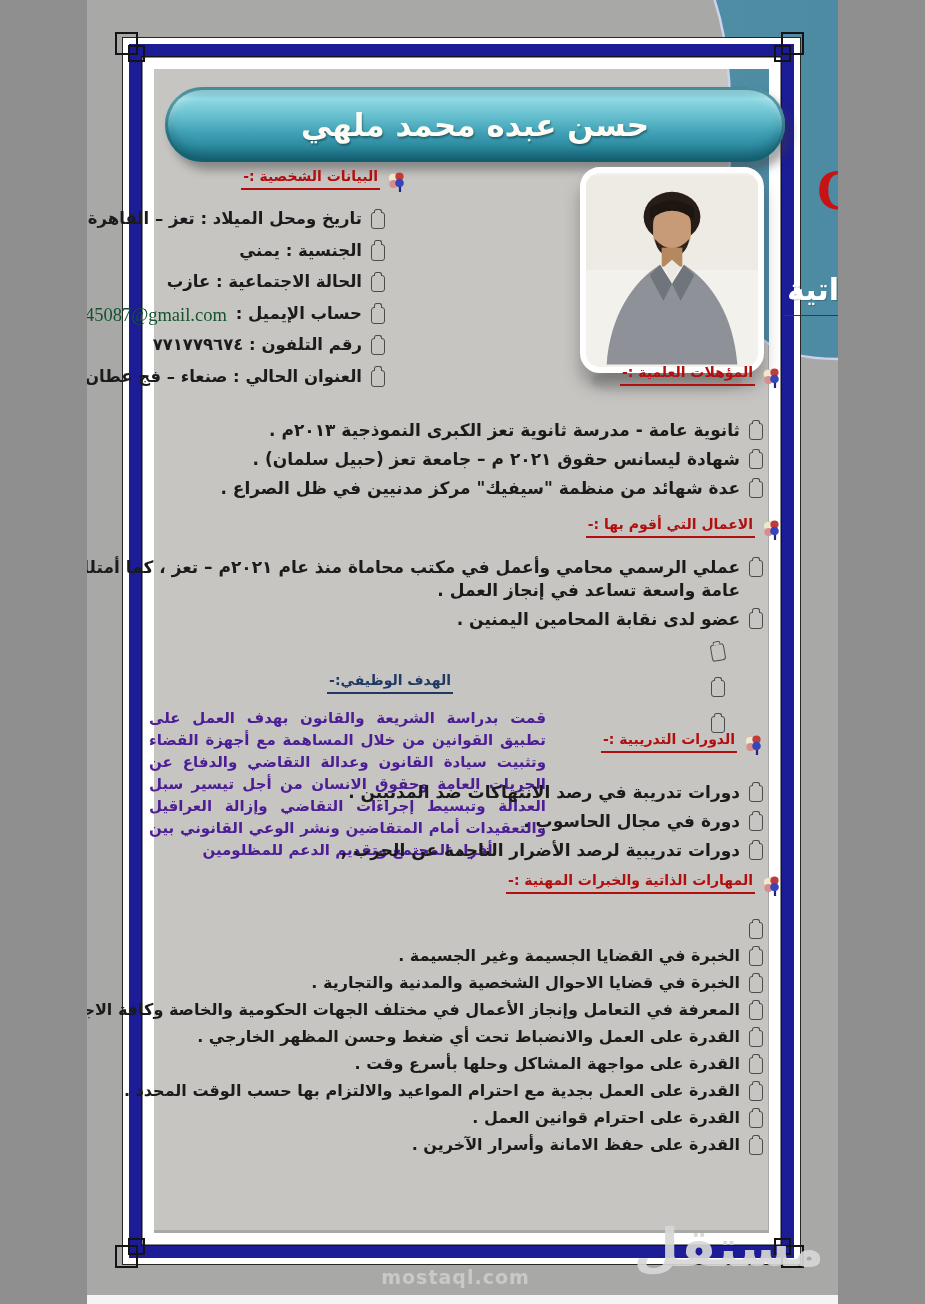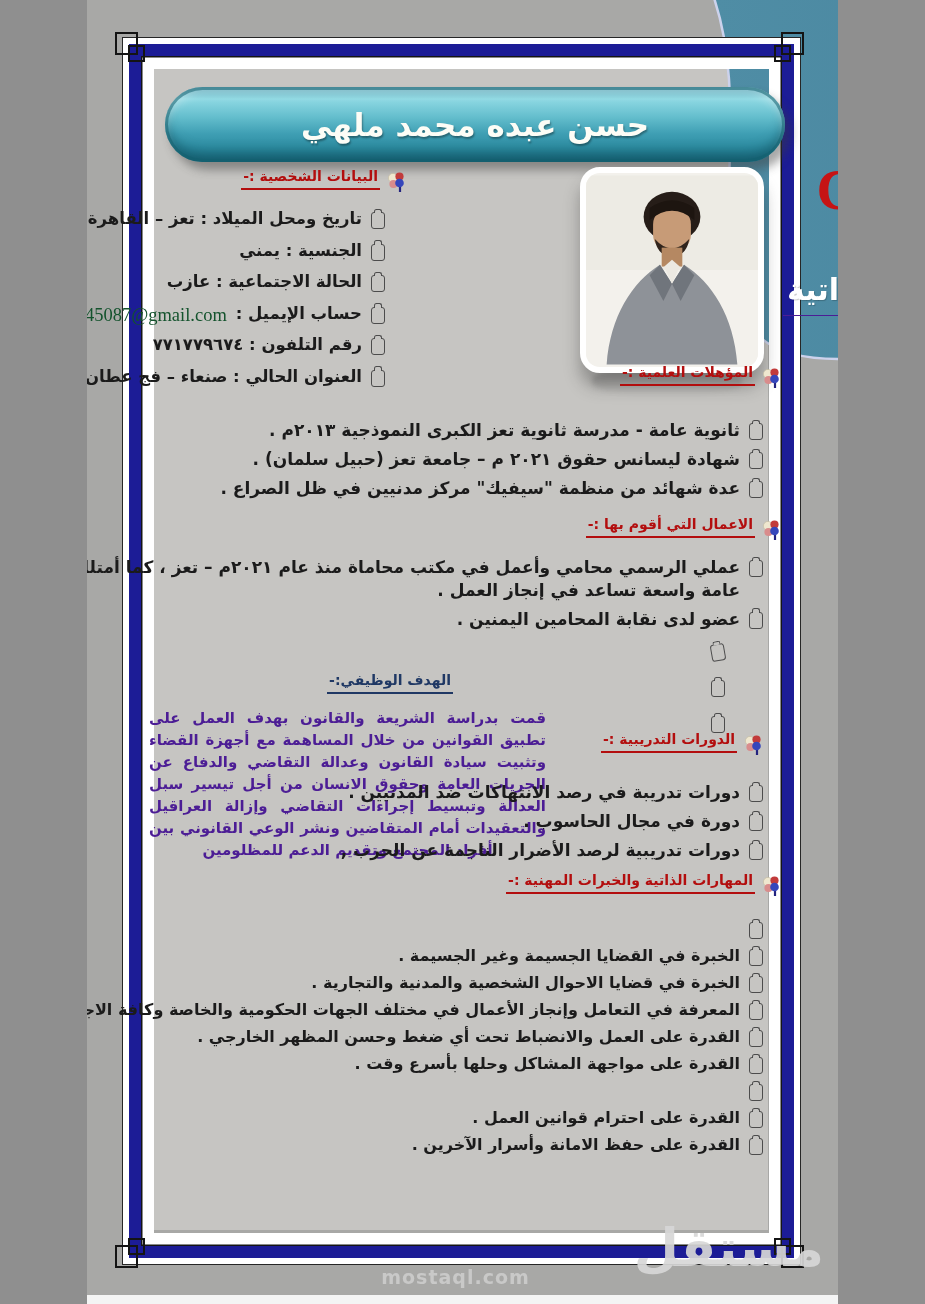--- a/index.html
+++ b/index.html
@@ -318,20 +318,21 @@
     <div class="row">
         <span class="clip"></span>
         <span>القدرة على العمل والانضباط تحت أي ضغط وحسن المظهر الخارجي .</span>
       </div>
     <div class="row">
         <span class="clip"></span>
         <span>القدرة على مواجهة المشاكل وحلها بأسرع وقت .</span>
       </div>
     <div class="row">
         <span class="clip"></span>
+        <span>القدرة على العمل بجدية مع احترام المواعيد والالتزام بها حسب الوقت المحدد .</span>
       </div>
     <div class="row">
         <span class="clip"></span>
         <span>القدرة على احترام قوانين العمل .</span>
       </div>
     <div class="row">
         <span class="clip"></span>
         <span>القدرة على حفظ الامانة وأسرار الآخرين .</span>
       </div>
   </div>

